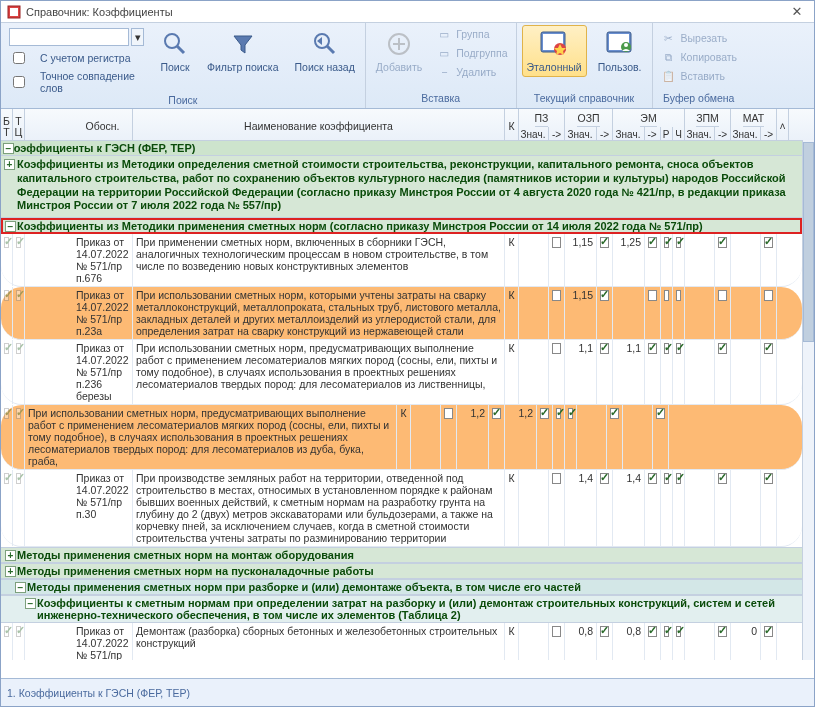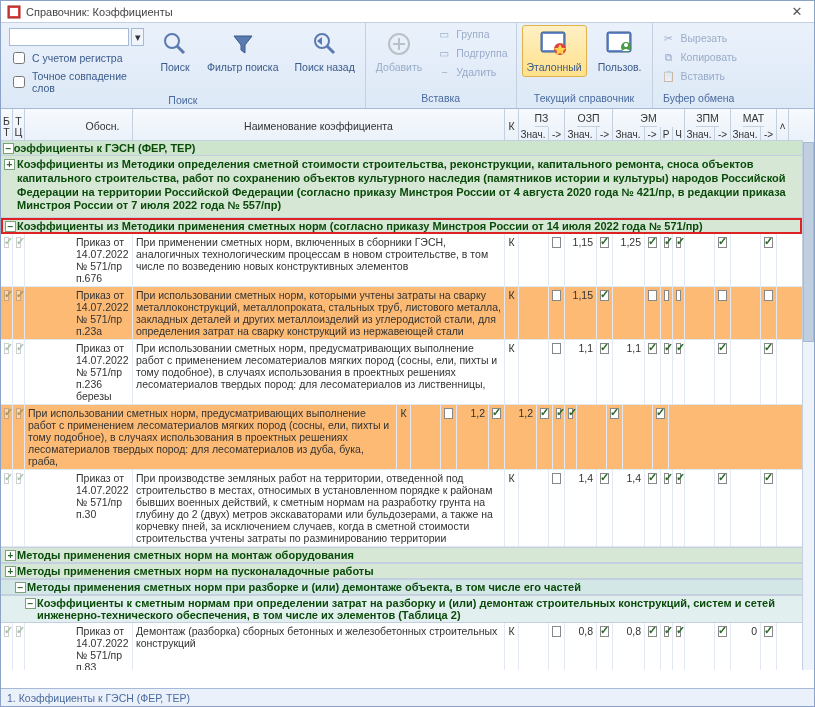--- a/index.html
+++ b/index.html
@@ -18,21 +18,21 @@
   .big-btn.active { background: linear-gradient(#fff0c5,#ffe08a); border:1px solid #e0b34a; }
   .big-btn.disabled { opacity:0.45; cursor:default; }
   .big-btn .bicon { width:32px; height:32px; display:flex; align-items:center;justify-content:center; }
   .big-btn .blabel { font-size:10.5px; color:#3a5a8a; text-align:center; line-height:1.1; }
   .small-btn-stack { display:flex; flex-direction:column; gap:1px; }
   .small-btn { display:flex; align-items:center; gap:4px; padding:1px 3px; border-radius:2px; font-size:10.5px; color:#3a5a8a; cursor:pointer;}
   .small-btn.disabled { opacity:0.45; cursor:default;}
   .small-btn .sicon { width:16px;height:16px; display:flex;align-items:center;justify-content:center; }
   .search-box { display:flex; flex-direction:column; gap:3px; padding:3px 4px 0 3px; width:142px;}
   .search-box input[type=text]{ width:100%; height:18px; border:1px solid #a5bad6; padding:0 3px; font-size:11px;}
-  .search-box label{ display:flex; align-items:center; gap:4px; font-size:10.5px; color:#3a5a8a;}
+  .search-box label{ display:flex; align-items:center; gap:12px; font-size:10.5px; color:#3a5a8a;}
   .search-box input[type=checkbox]{ width:12px; height:12px; }
 
   .grid-wrap { flex:1; position:relative; overflow:hidden; background:#fff; }
   .grid-header { display:flex; background:linear-gradient(#f7fafd,#e9f0f9); border-bottom:1px solid #a5bad6; font-size:10.5px; color:#333; }
   .gh { border-right:1px solid #c4d0e0; display:flex; align-items:center; justify-content:center; text-align:center; line-height:1.1; padding:2px 1px; }
   .gh-stack { display:flex; flex-direction:column; }
   .gh-stack .top { border-bottom:1px solid #c4d0e0; height:16px; display:flex;align-items:center;justify-content:center;}
   .gh-stack .bot { height:15px; display:flex;}
   .gh-stack .bot > div { border-right:1px solid #c4d0e0; display:flex;align-items:center;justify-content:center; font-size:10px; }
   .gh-stack .bot > div:last-child{ border-right:none; }
@@ -50,31 +50,31 @@
   .grp-row .exp { position:absolute; left:2px; width:11px; height:11px; border:1px solid #7da07d; background:#fff; font-size:10px; line-height:9px; text-align:center; color:#2a6a2a; cursor:pointer; top:2px;}
   .grp-row.lvl2 .exp{left:4px;}
   .grp-row.lvl3 .exp{left:14px;}
   .grp-row.lvl4 .exp{left:24px;}
   .grp-row.hilite { outline: 2px solid #d22; outline-offset:-2px; }
 
   .desc-block { background:#d6e7d6; padding:2px 4px 4px 16px; color:#0a4b0a; font-weight:bold; font-size:11px; line-height:1.25; border-bottom:1px solid #c4d0e0;}
   .desc-block .lead{position:relative;}
   .desc-block .lead .exp{ position:absolute; left:-13px; top:1px; width:11px;height:11px;border:1px solid #7da07d;background:#fff;font-size:10px;line-height:9px;text-align:center;color:#2a6a2a;}
 
-  .data-row { display:flex; border-bottom:1px solid #e2e9f2; font-size:10.5px; background:#fff; }
+  .data-row { display:flex; border-bottom:1px solid #e2e9f2; font-size:10.5px; background:#fff;border-radius:21px; }
   .data-row.alt { background:#fdba74; }
   .cell { border-right:1px solid #e2e9f2; padding:2px 3px; overflow:hidden; }
   .cell.chkcell { display:flex; align-items:flex-start; justify-content:center; padding-top:3px; }
   .chk { width:11px;height:11px; border:1px solid #888; background:#fff; display:inline-block; position:relative;}
   .chk.on::after{ content:"✓"; position:absolute; left:-1px; top:-3px; font-size:11px; color:#2a6a2a; font-weight:bold;}
   .chk.dim { opacity:0.4; }
   .cell.right{ text-align:right; }
   .cell.center{ text-align:center; }
 
-  .status-bar { height:18px; background:#eaf1fb; border-top:1px solid #a5bad6; font-size:10.5px; color:#4a6a9e; display:flex; align-items:center; padding:0 6px;}
+  .status-bar { height:28px; background:#eaf1fb; border-top:1px solid #a5bad6; font-size:10.5px; color:#4a6a9e; display:flex; align-items:center; padding:0 6px;}
   .vscroll-fake { position:absolute; top:31px; right:0; width:12px; bottom:18px; background:#eef3fa; border-left:1px solid #c4d0e0;}
   .vscroll-fake .thumb{ position:absolute; left:0; right:0; background:#c0cfdf; border:1px solid #a5bad6;}
 
   
   .c-bt{width:12px;} .c-tc{width:12px;} .c-ob{width:60px;margin-left:48px;}
   .c-name{width:372px;} .c-k{width:14px;}
   .c-pz1{width:30px;} .c-pz2{width:16px;}
   .c-ozp1{width:32px;} .c-ozp2{width:16px;}
   .c-em1{width:32px;} .c-em2{width:16px;} .c-em3{width:12px;} .c-em4{width:12px;}
   .c-zpm1{width:30px;} .c-zpm2{width:16px;}

